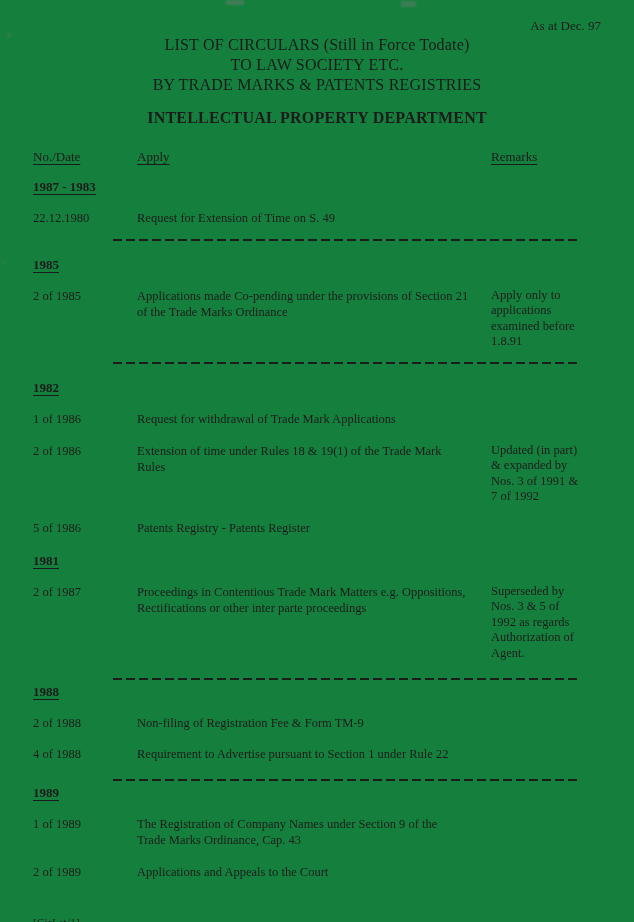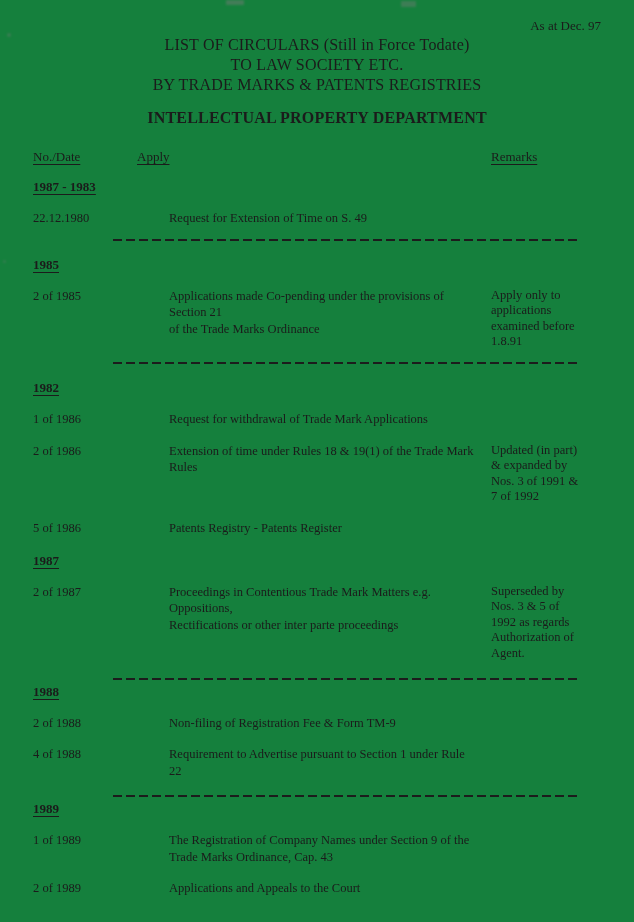--- a/index.html
+++ b/index.html
@@ -58,21 +58,21 @@
   .year {
     margin: 16px 0 0 33px;
     font-size: 13px;
     font-weight: 700;
     line-height: 16px;
   }
   #sections .section:first-child .year { margin-top: 14px; }
   .row { margin-top: 15px; line-height: 1.32; }
   .cell { white-space: pre-line; }
   .cell.no { padding-right: 16px; }
-  .cell.title { padding-right: 14px; margin-left: 32px; }
+  .cell.title { padding-right: 14px; }
   .cell.remarks { line-height: 1.25; }
   .divider {
     height: 2px;
     margin: 12px 0 0 113px;
     width: 466px;
     background: repeating-linear-gradient(90deg, #1c1c1c 0 9px, transparent 9px 13px);
   }
   
   #sections .section:nth-child(4) .divider,
   #sections .section:nth-child(5) .divider { margin-top: 16px; margin-bottom: -12px; }
@@ -163,21 +163,21 @@
   <div class="grid-row row">
     <div class="cell no">5 of 1986</div>
     <div class="cell title">Patents Registry - Patents Register</div>
     <div class="cell remarks"></div>
   </div>
 </div>
 
   </section>
 
   <section class="section">
-    <h3 class="year underline">1987</h3>
+    <h3 class="year underline">1981</h3>
     <div class="rows">
   <div class="grid-row row">
     <div class="cell no">2 of 1987</div>
     <div class="cell title">Proceedings in Contentious Trade Mark Matters e.g. Oppositions,
 Rectifications or other inter parte proceedings</div>
     <div class="cell remarks">Superseded by
 Nos. 3 &amp; 5 of
 1992 as regards
 Authorization of
 Agent.</div>

